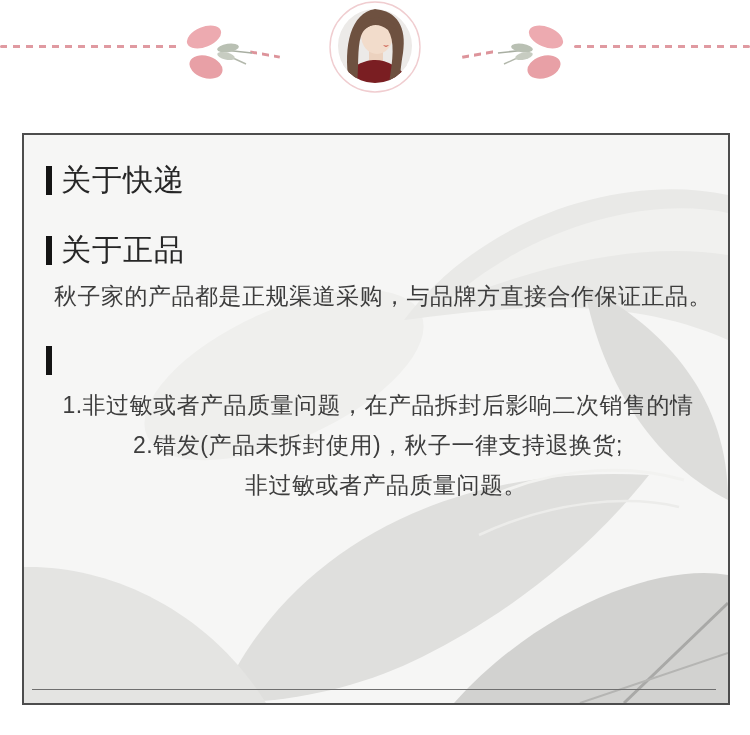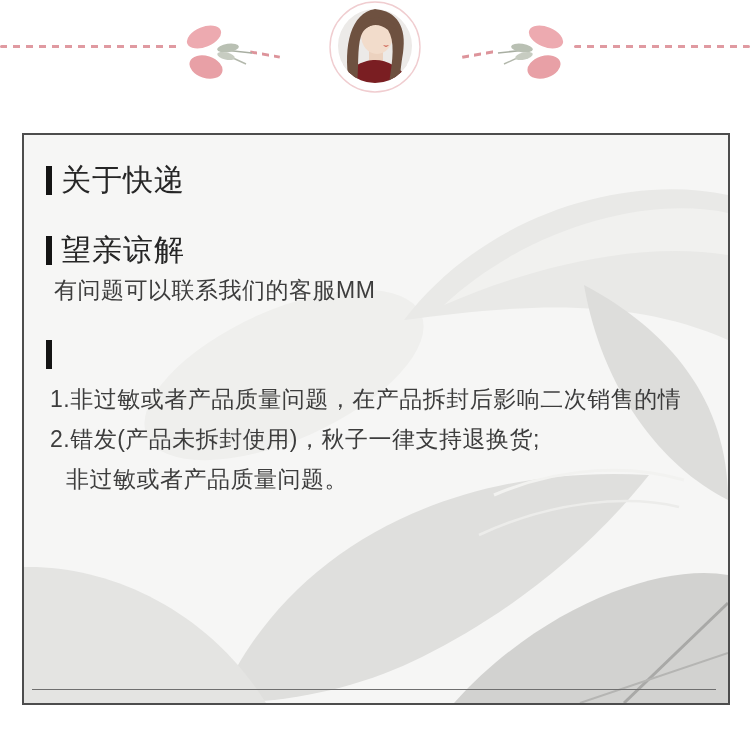--- a/index.html
+++ b/index.html
@@ -26,21 +26,21 @@
     position:absolute;left:22px;top:133px;width:708px;height:572px;
     box-sizing:border-box;border:2px solid #4d4d4d;background:#f6f6f5;overflow:hidden;
   }
   .panel-bg{position:absolute;left:0;top:0;width:100%;height:100%;}
   .content{position:relative;padding:26px 22px 0 22px;}
   .hd{display:flex;align-items:center;gap:9px;height:38px;margin:0;
       font-size:30px;font-weight:500;color:#262626;letter-spacing:1px;}
   .bar{width:6px;height:29px;background:#141414;flex:0 0 auto;}
   .bodyline{margin:0 0 0 8px;font-size:23px;line-height:42px;color:#3d3d3d;letter-spacing:0.5px;white-space:nowrap;}
   .mt10{margin-top:10px}.mt32{margin-top:32px}.mt6{margin-top:6px}.mt24{margin-top:24px}
-  .li{margin:0 0 0 4px;font-size:23px;line-height:40px;color:#3d3d3d;letter-spacing:0.5px;white-space:nowrap;}
+  .li{margin:0 0 0 4px;font-size:23px;line-height:40px;color:#3d3d3d;letter-spacing:0.5px;white-space:nowrap;text-align:center;}
   .li.first{margin-top:6px}
   .li.cont{margin-left:20px}
   .divider{position:absolute;left:8px;right:12px;bottom:13px;border-top:1px solid #6f6f6f;}
 </style>
 </head>
 <body>
 
 <div class="page">
 
   <div class="dash dash-left"></div>
@@ -107,23 +107,23 @@
 
     <div class="content">
 
       <h2 class="hd">
         <span class="bar"></span>
         <span>关于快递</span>
       </h2>
 
       <h2 class="hd mt32">
         <span class="bar"></span>
-        <span>望亲谅解</span>
+        <span>关于正品</span>
       </h2>
-      <p class="bodyline">有问题可以联系我们的客服MM</p>
+      <p class="bodyline mt6">秋子家的产品都是正规渠道采购，与品牌方直接合作保证正品。</p>
 
       <h2 class="hd mt24">
         <span class="bar"></span>
       </h2>
       <p class="li first">1.非过敏或者产品质量问题，在产品拆封后影响二次销售的情</p>
       <p class="li">2.错发(产品未拆封使用)，秋子一律支持退换货;</p>
       <p class="li cont">非过敏或者产品质量问题。</p>
 
     </div>
 

